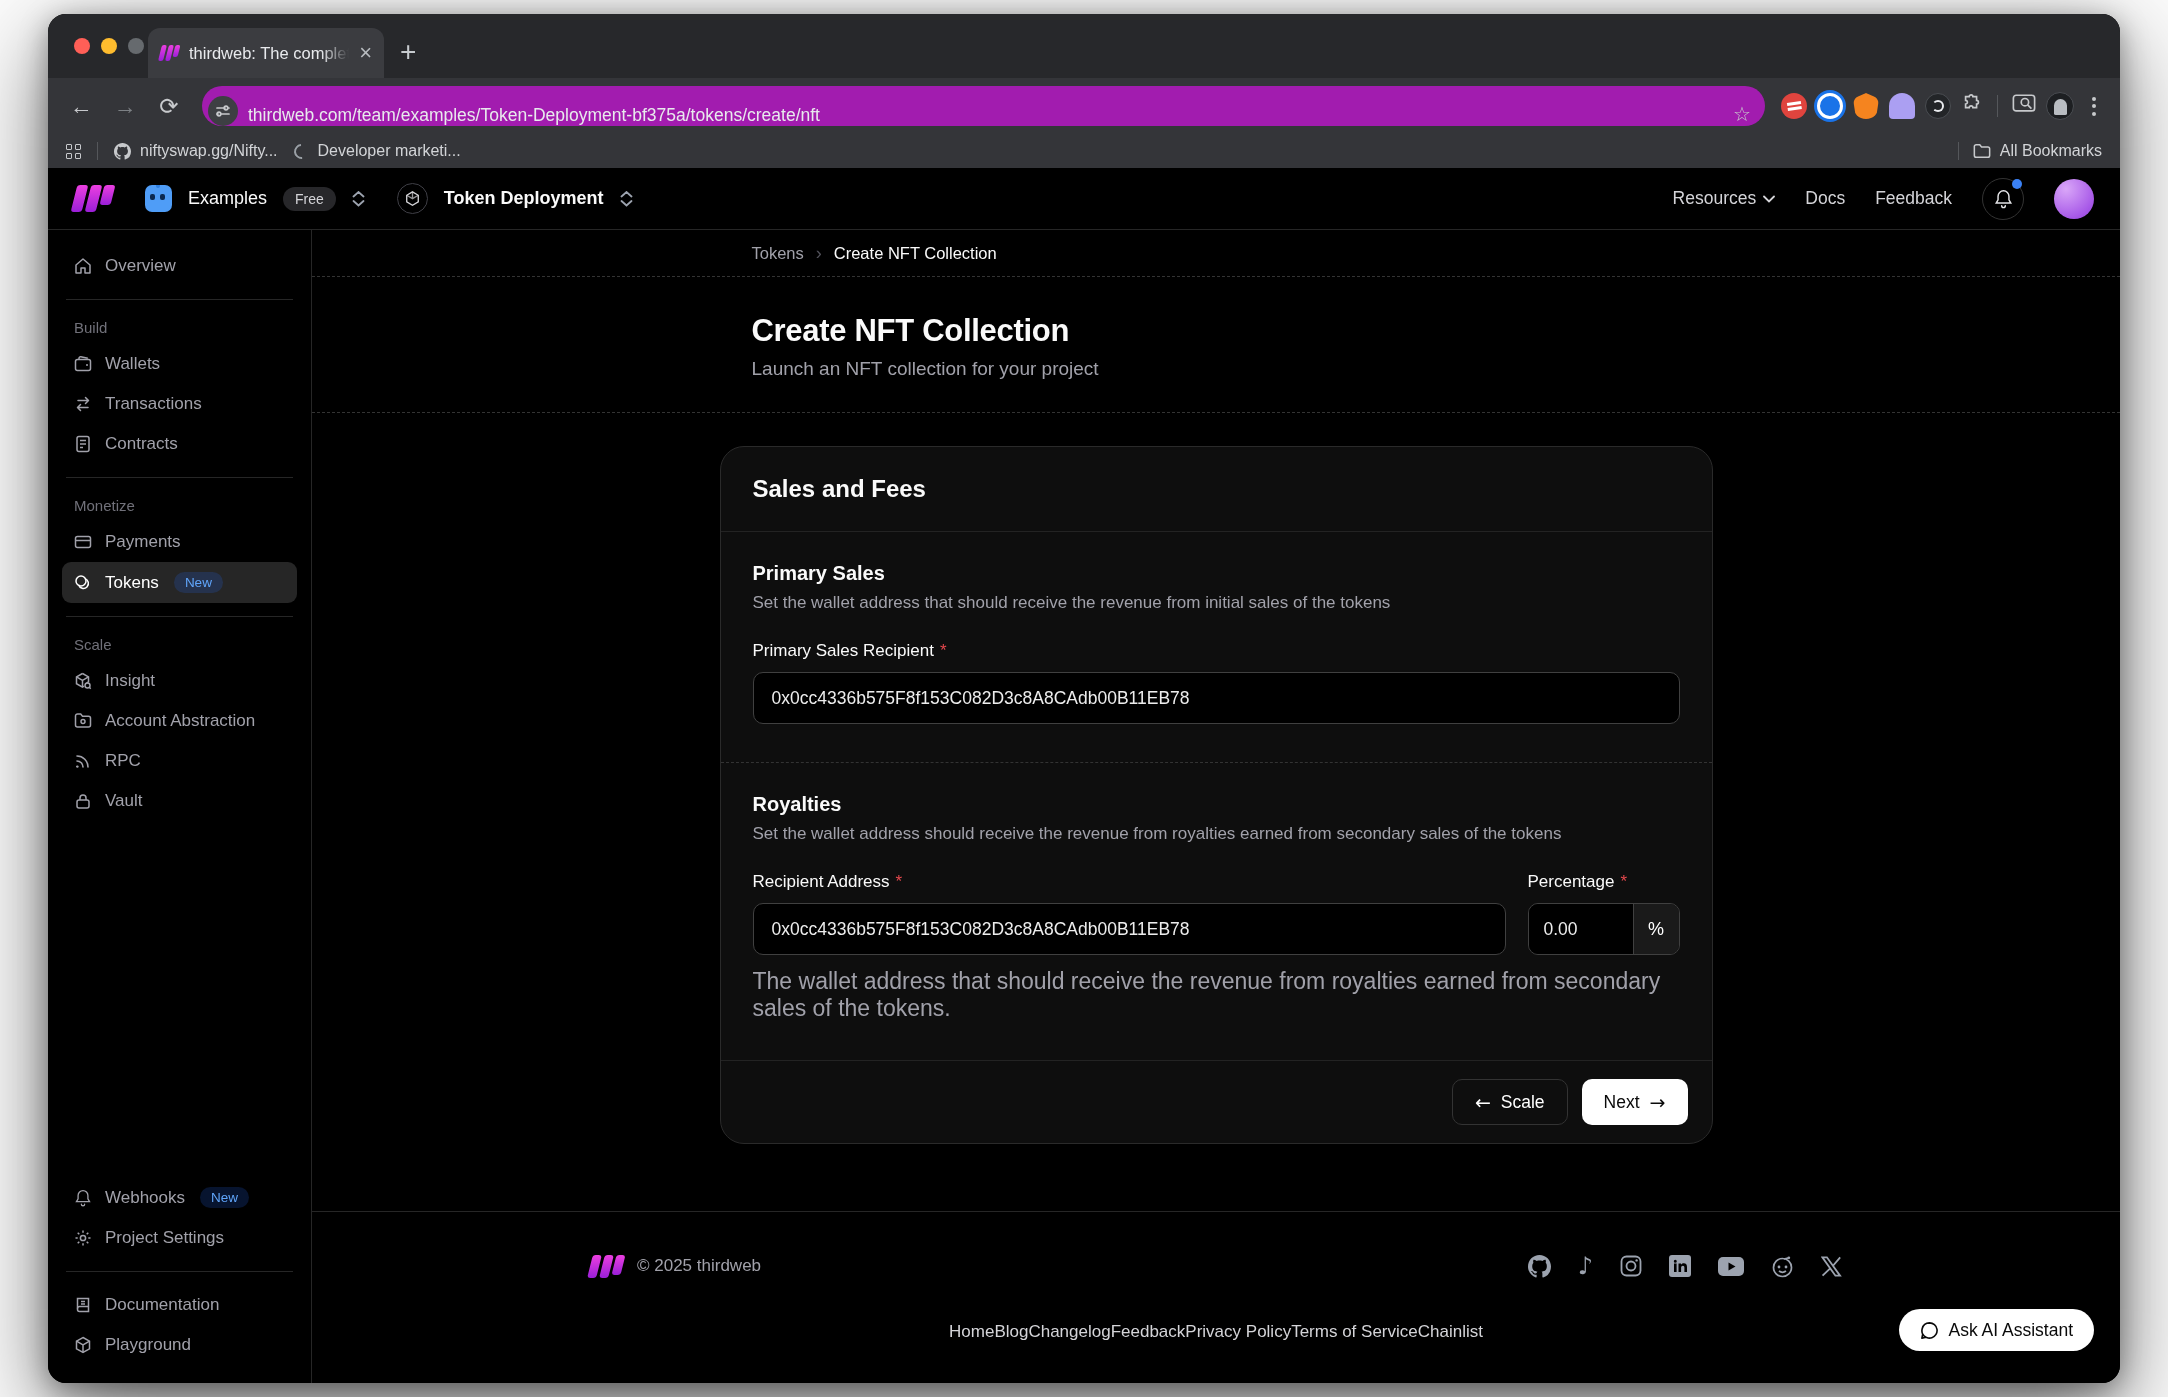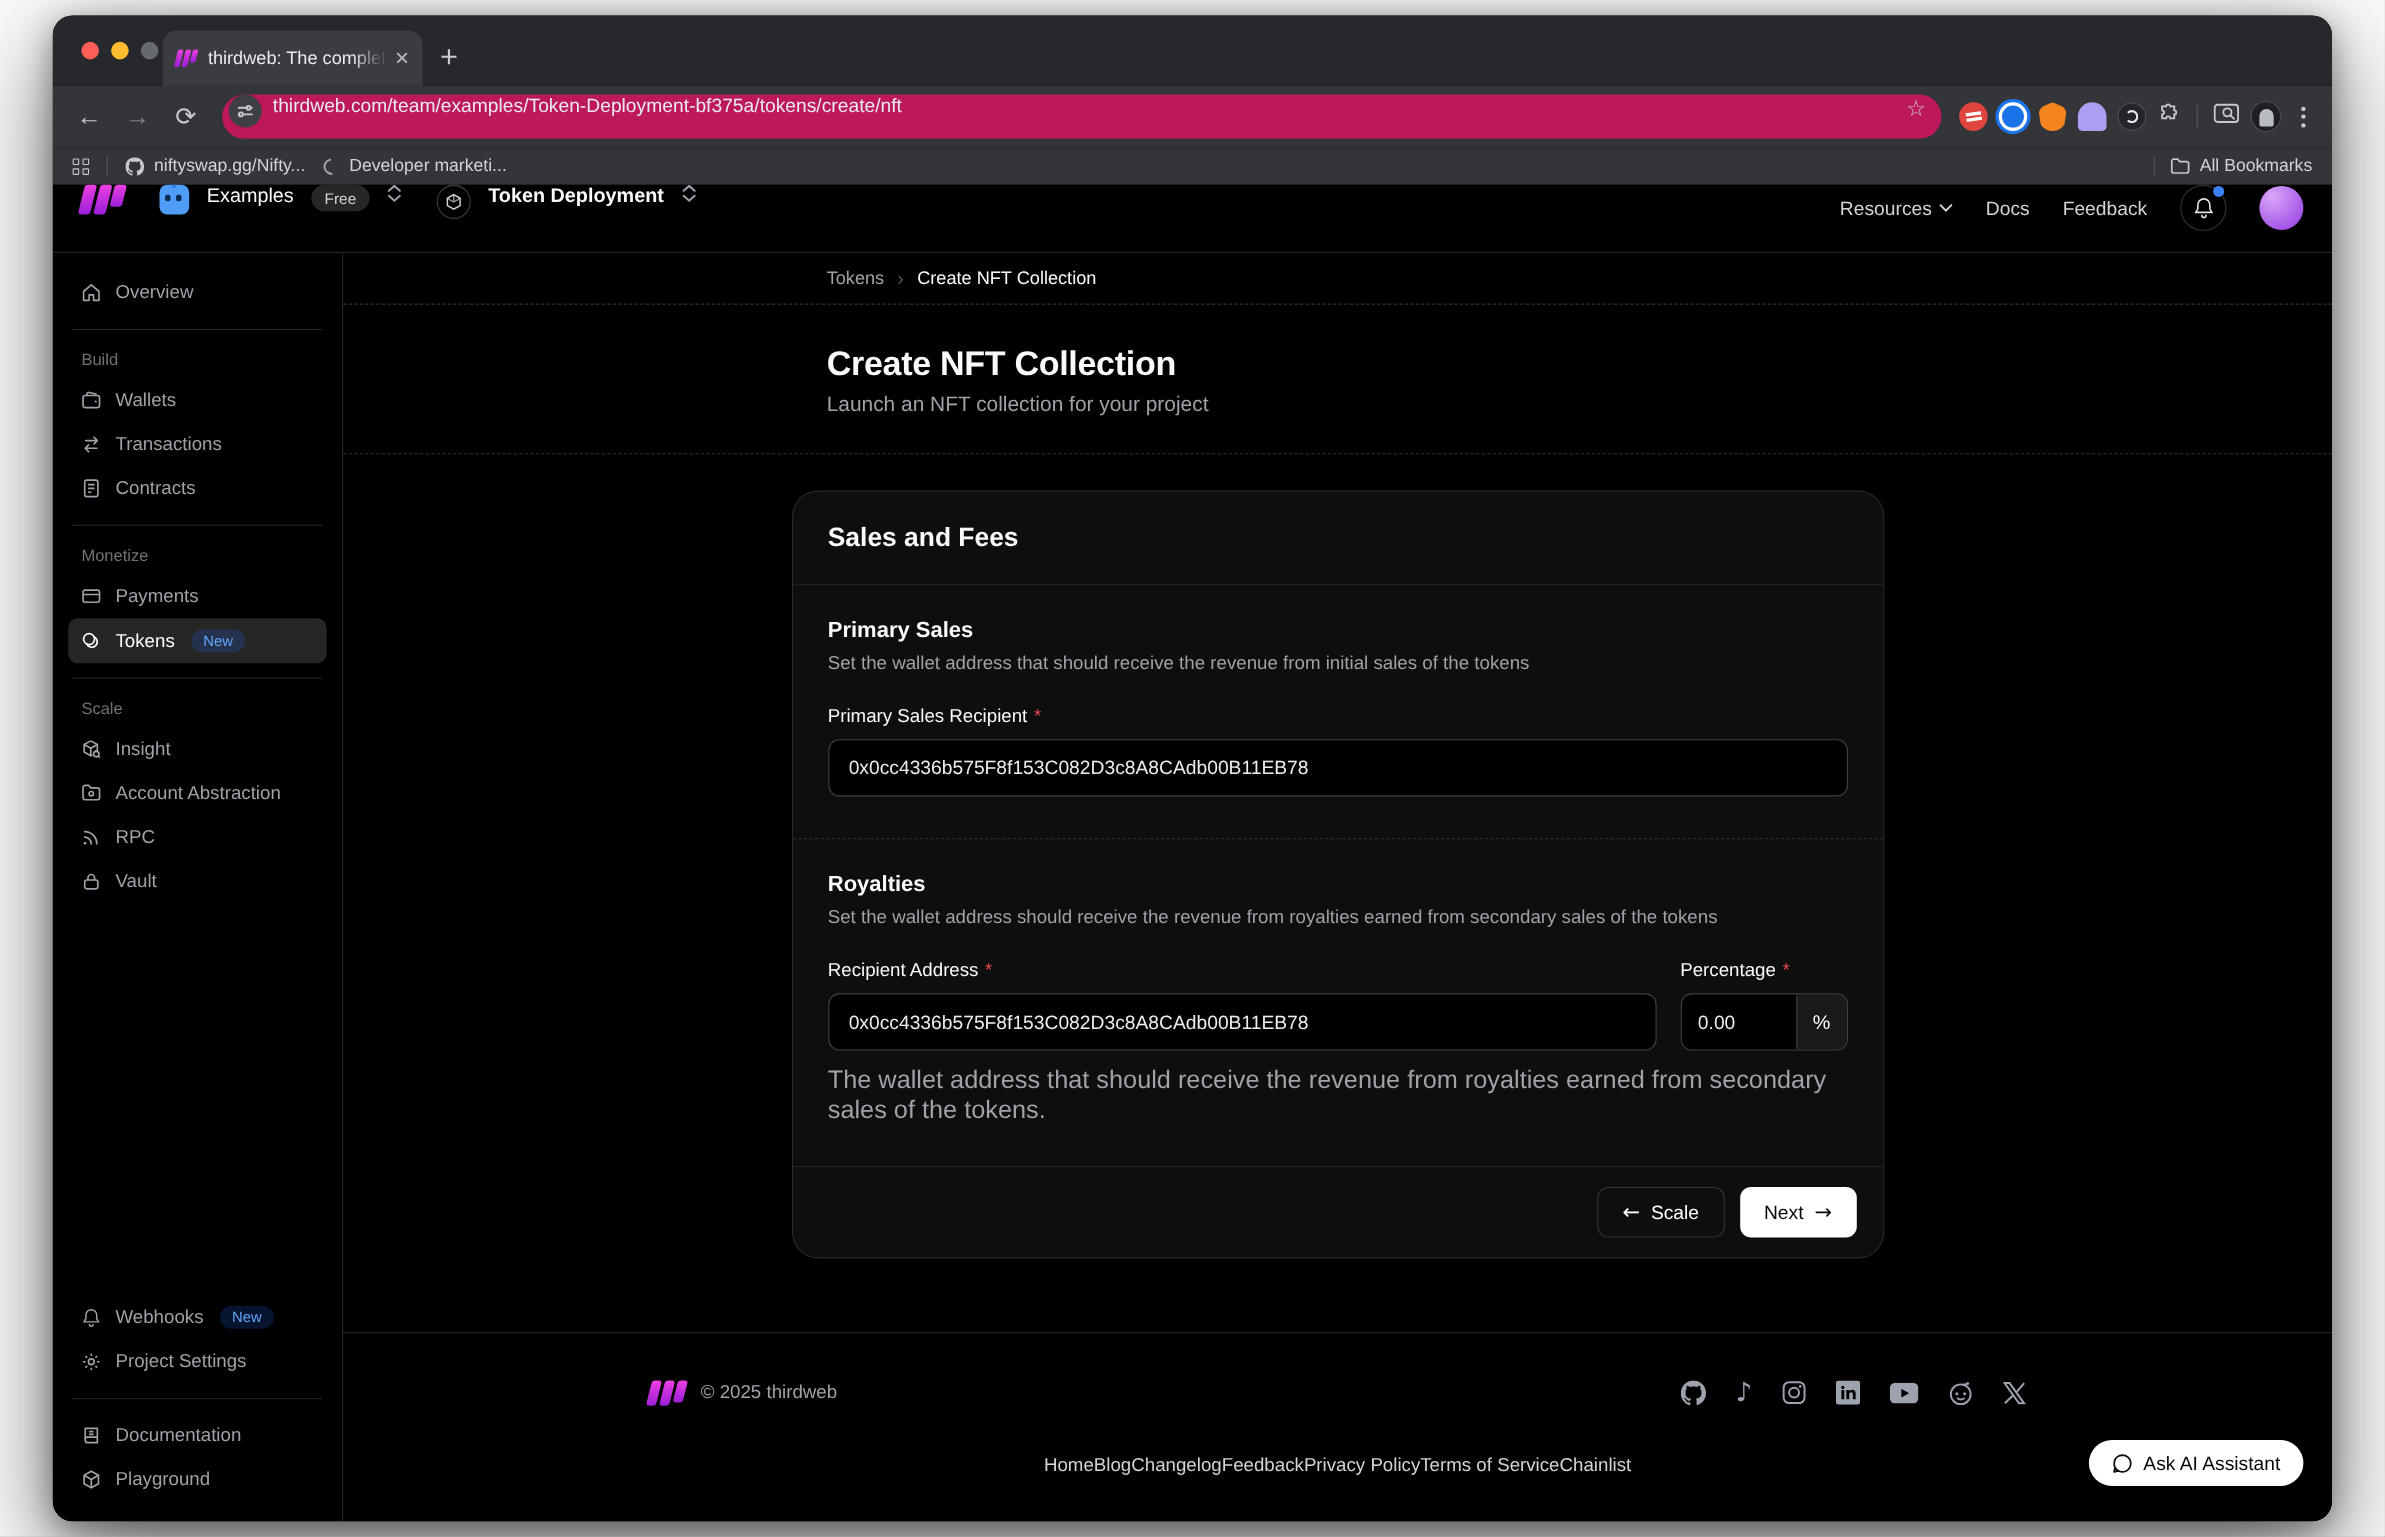--- a/index.html
+++ b/index.html
@@ -24,21 +24,21 @@
   .newtab { color:#c7cbcf; font-size:28px; margin:0 0 12px 16px; line-height:1; }
   .favicon-tw { display:flex; gap:2px; align-items:flex-start; }
   .favicon-tw i { display:block; width:5px; height:16px; border-radius:2px; transform:skewX(-14deg);
     background:linear-gradient(180deg,#ec3fe0,#9a1fd8); }
   .favicon-tw i:nth-child(3){height:12px;}
 
   
   .toolbar { height:56px; background:#343539; display:flex; align-items:center; padding:0 16px; gap:10px; flex:none; }
   .navglyph { width:34px; text-align:center; font-size:23px; color:#c7c9cc; }
   .navglyph.dim { color:#7d8185; }
-  .omnibox { flex:1; height:40px; background:#be185d; border-radius:20px; display:flex; align-items:flex-start; padding:0 8px 0 6px; gap:10px; margin:0 6px; min-width:0; }
+  .omnibox { flex:1; height:40px; background:#a21caf; border-radius:20px; display:flex; align-items:flex-end; padding:0 8px 0 6px; gap:10px; margin:0 6px; min-width:0; }
   .site-chip { width:30px; height:30px; border-radius:50%; background:#3d3f43; display:flex; align-items:center; justify-content:center; }
   .url { flex:1; color:#e8eaed; font-size:17.5px; white-space:nowrap; overflow:hidden; }
   .omni-star { color:#c7c9cc; font-size:20px; padding:0 6px; }
   .ext { width:26px; height:26px; border-radius:50%; position:relative; flex:none; }
   .ext.red{background:#e0443e}.ext.red::after{content:""; position:absolute; left:6px; right:6px; top:9px; height:2.5px; background:#fff; box-shadow:0 5px 0 #fff; transform:rotate(-8deg);}
   .ext.blue{background:#1a73e8; border:3px solid #fff; box-shadow:0 0 0 3px #1a73e8;}
   .ext.fox{background:#f5841f; clip-path:polygon(50% 0,100% 22%,88% 100%,12% 100%,0 22%);}
   .ext.ghost{background:#ab9ff2; border-radius:13px 13px 4px 4px;}
   .ext.darkc{background:#232528; border:1px solid #4a4d52;}
   .ext.darkc::after{content:""; position:absolute; inset:6px; border-radius:50%; border:2.5px solid #e8eaed; border-left-color:transparent;}
@@ -52,21 +52,21 @@
   .bookmarks { height:34px; background:#343539; display:flex; align-items:center; padding:0 18px; gap:16px; font-size:16px; color:#d2d4d7; flex:none; }
   .bm { display:flex; align-items:center; gap:9px; }
   .bm-sep { width:1px; height:18px; background:#55575b; }
   .appsgrid { display:grid; grid-template-columns:6px 6px; grid-gap:3px; }
   .appsgrid i { width:6px; height:6px; border:1.8px solid #c7c9cc; border-radius:1px; }
   .crescent { width:15px; height:15px; border-radius:50%; border:2px solid #9aa0a6; border-right-color:transparent; border-top-color:transparent; transform:rotate(40deg);}
   .bm-right { margin-left:auto; display:flex; align-items:center; gap:14px; }
 
   
   .app { flex:1; background:#000; color:#fafafa; display:flex; flex-direction:column; min-height:0; }
-  .appnav { height:62px; border-bottom:1px solid #262626; display:flex; align-items:flex-start; padding:0 26px; gap:16px; flex:none; }
+  .appnav { height:62px; border-bottom:1px solid #262626; display:flex; align-items:center; padding:0 26px; gap:16px; flex:none; }
   .tw-logo { display:flex; gap:3px; align-items:flex-start; }
   .tw-logo i { display:block; width:11px; height:27px; border-radius:3px; transform:skewX(-14deg); background:linear-gradient(180deg,#ec3fe0,#9a1fd8); }
   .tw-logo i:nth-child(3){height:20px;}
   .slash { color:#3f3f46; font-size:26px; font-weight:300; }
   .team-avatar { width:27px; height:27px; border-radius:7px; background:#4f9df7; position:relative; overflow:hidden; }
   .team-avatar::before{content:""; position:absolute; left:5px; top:9px; width:5px; height:6px; background:#0b2a52; box-shadow:10px 0 0 #0b2a52; border-radius:2px;}
   .team-avatar::after{content:""; position:absolute; left:11px; top:-3px; width:4px; height:6px; background:#2f7fe0; border-radius:2px;}
   .nav-item { font-size:18px; color:#fafafa; }
   .badge-free { background:#27272a; color:#d4d4d8; font-size:14px; padding:4px 12px; border-radius:999px; }
   .unfold { display:flex; flex-direction:column; gap:2px; color:#9ca3af; }

